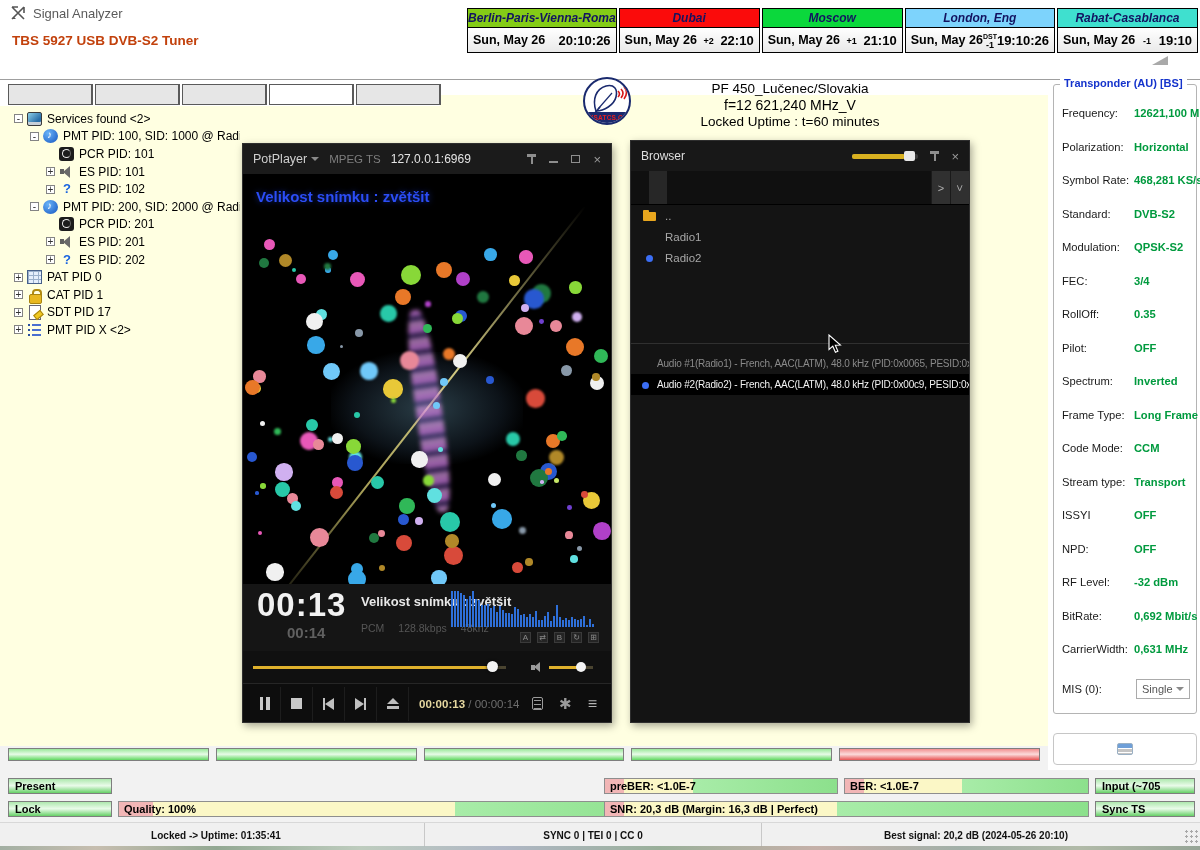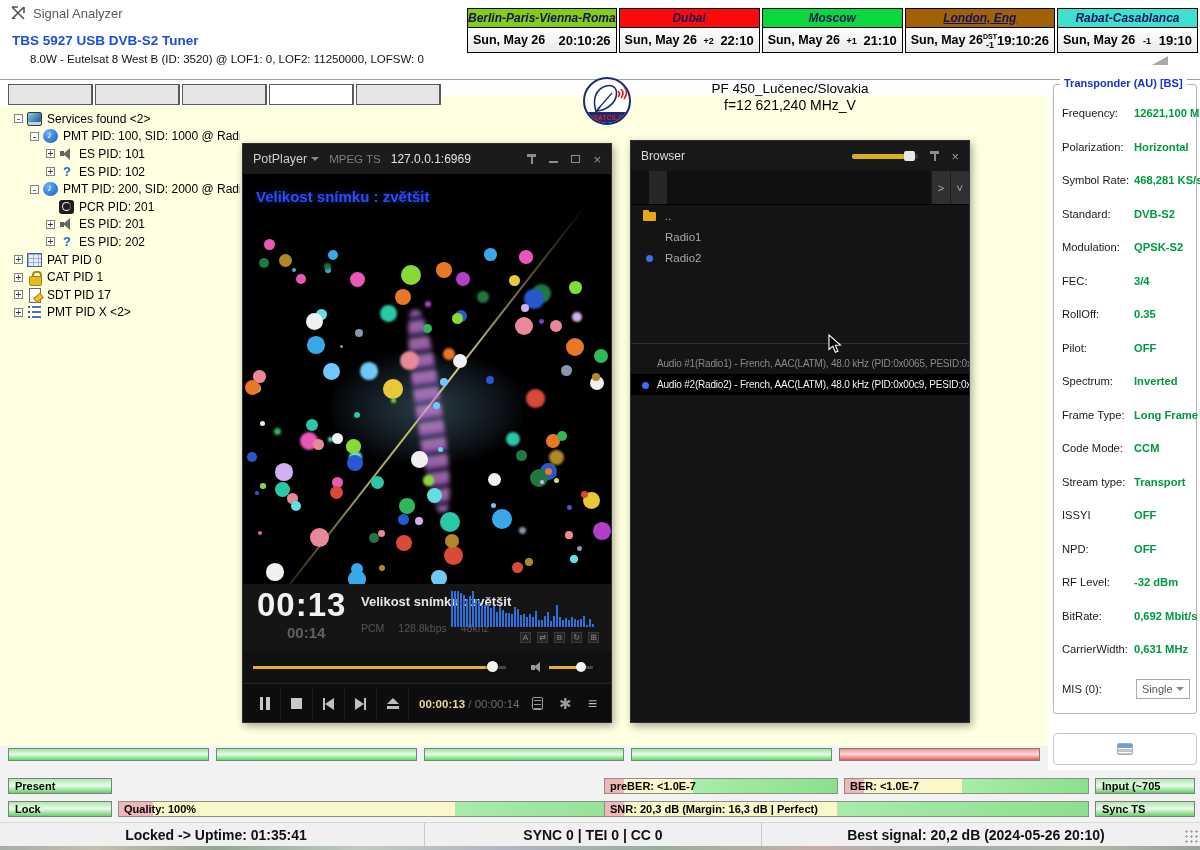--- a/index.html
+++ b/index.html
@@ -5,21 +5,21 @@
   html,body{margin:0;padding:0;background:#dcdcdc;}
   *{box-sizing:border-box;font-family:"Liberation Sans",sans-serif;}
   #app{position:relative;width:1200px;height:850px;background:#f2f2f2;overflow:hidden;}
 
   
   .top-white{position:absolute;left:0;top:0;width:1200px;height:106px;background:#ffffff;}
   .hline{position:absolute;left:0;top:79px;width:1200px;height:1px;background:#9f9f9f;}
   .titlebar{position:absolute;left:10px;top:5px;display:flex;align-items:center;gap:7px;color:#5a5a5a;font-size:13px;}
   .app-icon{width:16px;height:16px;position:relative;}
   .app-icon svg{display:block}
-  .tuner-name{position:absolute;left:12px;top:33px;color:#1d4ed8;font-weight:bold;font-size:13.5px;}
+  .tuner-name{position:absolute;left:12px;top:33px;color:#c2410c;font-weight:bold;font-size:13.5px;}
   .tuner-info{position:absolute;left:30px;top:53px;color:#111;font-size:11.5px;}
 
   
   .clocks{position:absolute;left:467px;top:8px;width:731px;height:47px;display:grid;grid-template-columns:repeat(5,1fr);gap:2px;}
   .clock-col{display:flex;flex-direction:column;}
   .clock-head{height:20px;border:1px solid #000;font-style:italic;font-weight:bold;font-size:12px;color:#131360;display:flex;align-items:center;justify-content:center;white-space:nowrap;overflow:hidden;}
   .clock-time{height:25px;border:1px solid #000;border-top:none;background:linear-gradient(#ffffff,#e9e9e9);display:flex;align-items:center;padding:0 5px;font-weight:bold;font-size:12.5px;color:#000;white-space:nowrap;}
   .c-date{flex:0 0 auto;}
   .c-off{flex:1;text-align:center;font-size:9px;line-height:9px;}
   .c-note{font-style:normal;font-size:7px;display:block;margin-top:2px;}
@@ -165,21 +165,21 @@
   .icon-card-box{position:absolute;left:1053px;top:733px;width:144px;height:32px;border:1px solid #c6c6c6;border-radius:4px;background:#fff;display:flex;align-items:center;justify-content:center;}
   .cards-icon{width:16px;height:12px;border-radius:2px;border:1px solid #9ab0c4;background:linear-gradient(#6f9fd8 0 4px,#fff 4px 5px,#c4c4c4 5px 8px,#fff 8px 9px,#c4c4c4 9px 12px);}
 
   
   .badges{position:absolute;left:8px;top:748px;width:1032px;height:13px;display:grid;grid-template-columns:repeat(5,1fr);gap:7px;}
   .badge{border:1px solid #7e7e7e;background:linear-gradient(180deg,#9ae89a,#e8fbe8 48%,#62d862);font-size:9.5px;font-style:italic;font-weight:bold;color:#8b1e1e;text-align:center;line-height:11px;overflow:hidden;}
   .badge.err{background:linear-gradient(180deg,#f29090,#fbdada 48%,#e85555);color:#7c0c0c;}
   .sig-badge{position:absolute;height:16px;border:1px solid #7e7e7e;background:linear-gradient(180deg,#aee8ae,#eafbea 48%,#66d066);font-size:11px;font-weight:bold;color:#000;line-height:14px;padding-left:6px;overflow:hidden;}
   .meter{position:absolute;height:16px;border:1px solid #8e8e8e;font-size:11px;font-weight:bold;color:#000;line-height:14px;padding-left:5px;white-space:nowrap;overflow:hidden;}
   .statusbar{position:absolute;left:0;top:822px;width:1200px;height:24px;background:#f0f0f0;border-top:1px solid #d8d8d8;}
-  .st-cell{position:absolute;top:0;height:24px;border-right:1px solid #c8c8c8;display:flex;align-items:center;justify-content:center;font-size:14px;font-weight:600;color:#111;}
+  .st-cell{position:absolute;top:0;height:24px;border-right:1px solid #c8c8c8;display:flex;align-items:center;justify-content:center;font-size:10px;font-weight:600;color:#111;}
   .grip{position:absolute;right:2px;top:6px;width:14px;height:14px;background:radial-gradient(circle,#a8a8a8 1px,transparent 1.4px) 0 0/5px 5px;}
   .bottom-strip{position:absolute;left:0;top:846px;width:1200px;height:4px;background:linear-gradient(90deg,#9aa89a,#c2b8a8 8%,#88a088 18%,#b8c8b8 30%,#a8b0c0 42%,#90a890 55%,#c0a8a0 68%,#98a8a0 80%,#aab4a0 90%,#8c9c8c);opacity:.9;}
 
   .cursor{position:absolute;left:828px;top:334px;z-index:50;}
 </style>
 </head>
 <body>
 
 <div id="app">
 
@@ -222,21 +222,21 @@
         <div class="clock-head" style="background: rgb(11, 216, 60);">
           <span>Moscow</span>
         </div>
         <div class="clock-time">
           <span class="c-date">Sun, May 26</span>
           <span class="c-off"><i class="c-note"></i><b class="c-sup">+1</b></span>
           <span class="c-time">21:10</span>
         </div>
       </div>
       <div class="clock-col">
-        <div class="clock-head" style="background: #a16207; text-decoration: underline;">
+        <div class="clock-head" style="background: #7dd3fc;">
           <span>London, Eng</span>
         </div>
         <div class="clock-time">
           <span class="c-date">Sun, May 26</span>
           <span class="c-off"><i class="c-note">DST</i><b class="c-sup">-1</b></span>
           <span class="c-time">19:10:26</span>
         </div>
       </div>
       <div class="clock-col">
         <div class="clock-head" style="background: rgb(63, 224, 207);">
@@ -245,27 +245,27 @@
         <div class="clock-time">
           <span class="c-date">Sun, May 26</span>
           <span class="c-off"><i class="c-note"></i><b class="c-sup">-1</b></span>
           <span class="c-time">19:10</span>
         </div>
       </div>
     </div>
   <div class="antenna-mark"></div>
 
   <div class="tuner-name">TBS 5927 USB DVB-S2 Tuner</div>
-  <div class="tuner-info">8.0W - Eutelsat 8 West B (ID: 3520) @ LOF1: 0, LOF2: 11250000, LOFSW: 0</div>
 
   <div class="yellow-main"></div>
   <div class="yellow-ext"></div>
   <div class="right-white"></div>
   <div class="site-line">PF 450_Lučenec/Slovakia</div>
   <div class="freq-line">f=12 621,240 MHz_V</div>
+  <div class="uptime-line">Locked Uptime : t=60 minutes</div>
 
   <div class="logo">
     <div class="logo-circle">
       <svg width="44" height="36" viewBox="0 0 44 36" style="position:absolute;left:1px;top:2px">
         <path d="M10 30 C6 18 10 8 20 5 C28 3 32 8 30 16 C28 24 18 30 10 30 Z" fill="none" stroke="#1a2a6e" stroke-width="1.6"></path>
         <line x1="12" y1="28" x2="26" y2="12" stroke="#1a2a6e" stroke-width="1.2"></line>
         <line x1="8" y1="33" x2="14" y2="26" stroke="#1a2a6e" stroke-width="1.6"></line>
         <path d="M32 10 q3 3 0 6 M35 8 q4 4 0 9 M38 6 q5 5 0 12" stroke="#d81818" stroke-width="1.6" fill="none"></path>
       </svg>
       <div class="logo-band">DXSATCS.COM</div>
@@ -285,20 +285,25 @@
 
   <div class="tree-row" style="padding-left: 8px;">
         <span class="expander">-</span>
         <span class="ticon tv"></span>
         <span class="tlabel">Services found &lt;2&gt;</span>
       </div>
       <div class="tree-row" style="padding-left: 24px;">
         <span class="expander">-</span>
         <span class="ticon music"></span>
         <span class="tlabel">PMT PID: 100, SID: 1000 @ Radio1 (Hitwest)</span>
+      </div>
+      <div class="tree-row" style="padding-left: 40px;">
+        <span class="expander"></span>
+        <span class="ticon clock"></span>
+        <span class="tlabel">PCR PID: 101</span>
       </div>
       <div class="tree-row" style="padding-left: 40px;">
         <span class="expander">+</span>
         <span class="ticon speaker"></span>
         <span class="tlabel">ES PID: 101</span>
       </div>
       <div class="tree-row" style="padding-left: 40px;">
         <span class="expander">+</span>
         <span class="ticon question"></span>
         <span class="tlabel">ES PID: 102</span>

